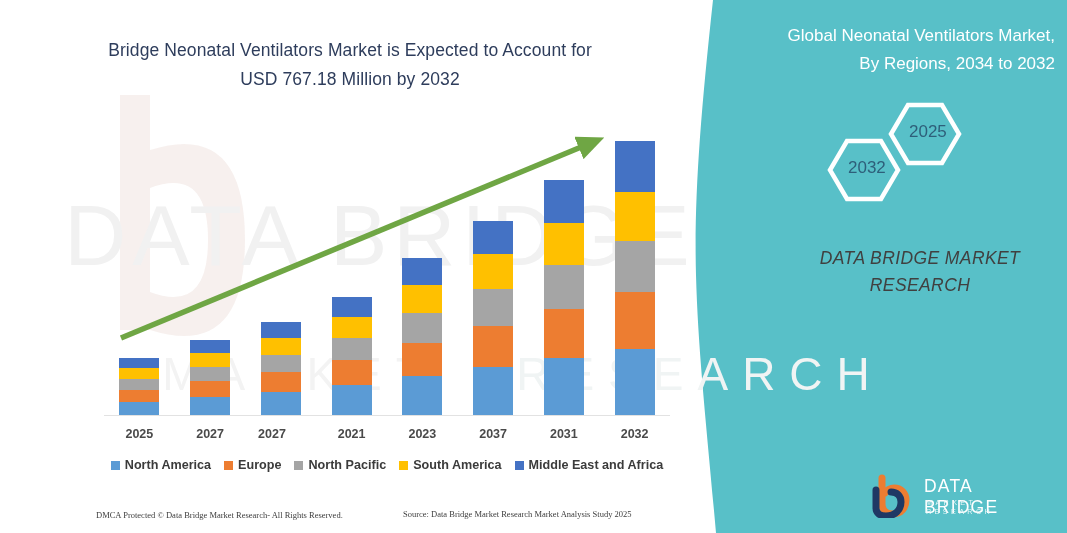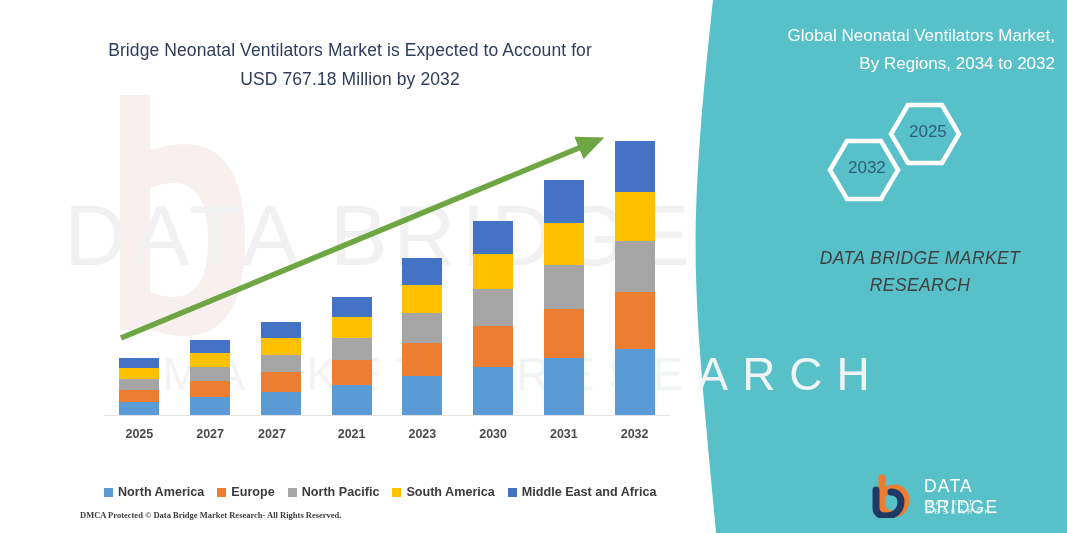--- a/index.html
+++ b/index.html
@@ -97,24 +97,24 @@
     color: #4a4a4a;
   }
 
   
   .legend {
     position: absolute;
     left: 104px;
     top: 458px;
     width: 566px;
     display: flex;
+    justify-content: center;
     align-items: center;
     gap: 13px;
     flex-wrap: nowrap;
-    margin-top: 27px;
   }
   .legend-item {
     display: flex;
     align-items: center;
     gap: 5px;
     white-space: nowrap;
   }
   .legend-swatch {
     width: 9px;
     height: 9px;
@@ -122,27 +122,26 @@
   }
   .legend-label {
     font-size: 12.6px;
     font-weight: bold;
     color: #3b3b3b;
   }
 
   
   .footer-left {
     position: absolute;
-    left: 80px;
+    left: 96px;
     top: 510px;
     font-size: 8.5px;
     font-family: "Liberation Serif", serif;
     color: #3d3d3d;
     white-space: nowrap;
-    font-weight: bold;
   }
   .footer-right {
     position: absolute;
     left: 403px;
     top: 509px;
     font-size: 8.5px;
     font-family: "Liberation Serif", serif;
     color: #3d3d3d;
     white-space: nowrap;
   }
@@ -302,21 +301,21 @@
           <div class="seg" style="background: rgb(68, 114, 196); height: 18.6131%;"></div>
         </div>
       </div>
     <div class="axis-line"></div>
     <div class="tick-row" id="tick-row">
         <div class="tick" style="left: 0.375px;">2025</div>
         <div class="tick" style="left: 71.125px;">2027</div>
         <div class="tick" style="left: 133px;">2027</div>
         <div class="tick" style="left: 212.625px;">2021</div>
         <div class="tick" style="left: 283.375px;">2023</div>
-        <div class="tick" style="left: 354.125px;">2030</div>
+        <div class="tick" style="left: 354.125px;">2037</div>
         <div class="tick" style="left: 424.875px;">2031</div>
         <div class="tick" style="left: 495.625px;">2032</div>
       </div>
 
     <div class="legend" id="legend">
         <div class="legend-item">
           <span class="legend-swatch" style="background: rgb(91, 155, 213);"></span>
           <span class="legend-label">North America</span>
         </div>
         <div class="legend-item">
@@ -332,20 +331,21 @@
           <span class="legend-label">South America</span>
         </div>
         <div class="legend-item">
           <span class="legend-swatch" style="background: rgb(68, 114, 196);"></span>
           <span class="legend-label">Middle East and Africa</span>
         </div>
       </div>
   </div>
 
   <div class="footer-left">DMCA Protected © Data Bridge Market Research-  All Rights Reserved.</div>
+  <div class="footer-right">Source: Data Bridge Market Research  Market Analysis Study 2025</div>
 
   <div class="right-title">
     <div>Global Neonatal Ventilators Market,</div>
     <div>By Regions, 2034 to 2032</div>
   </div>
 
   <div class="hex-group">
     <svg viewBox="0 0 205 115" width="205" height="115">
       <polygon points="88,10 122,10 139,39 122,68 88,68 71,39" fill="none" stroke="#ffffff" stroke-width="4.5"></polygon>
       <polygon points="27,46 61,46 78,75 61,104 27,104 10,75" fill="none" stroke="#ffffff" stroke-width="4.5"></polygon>

